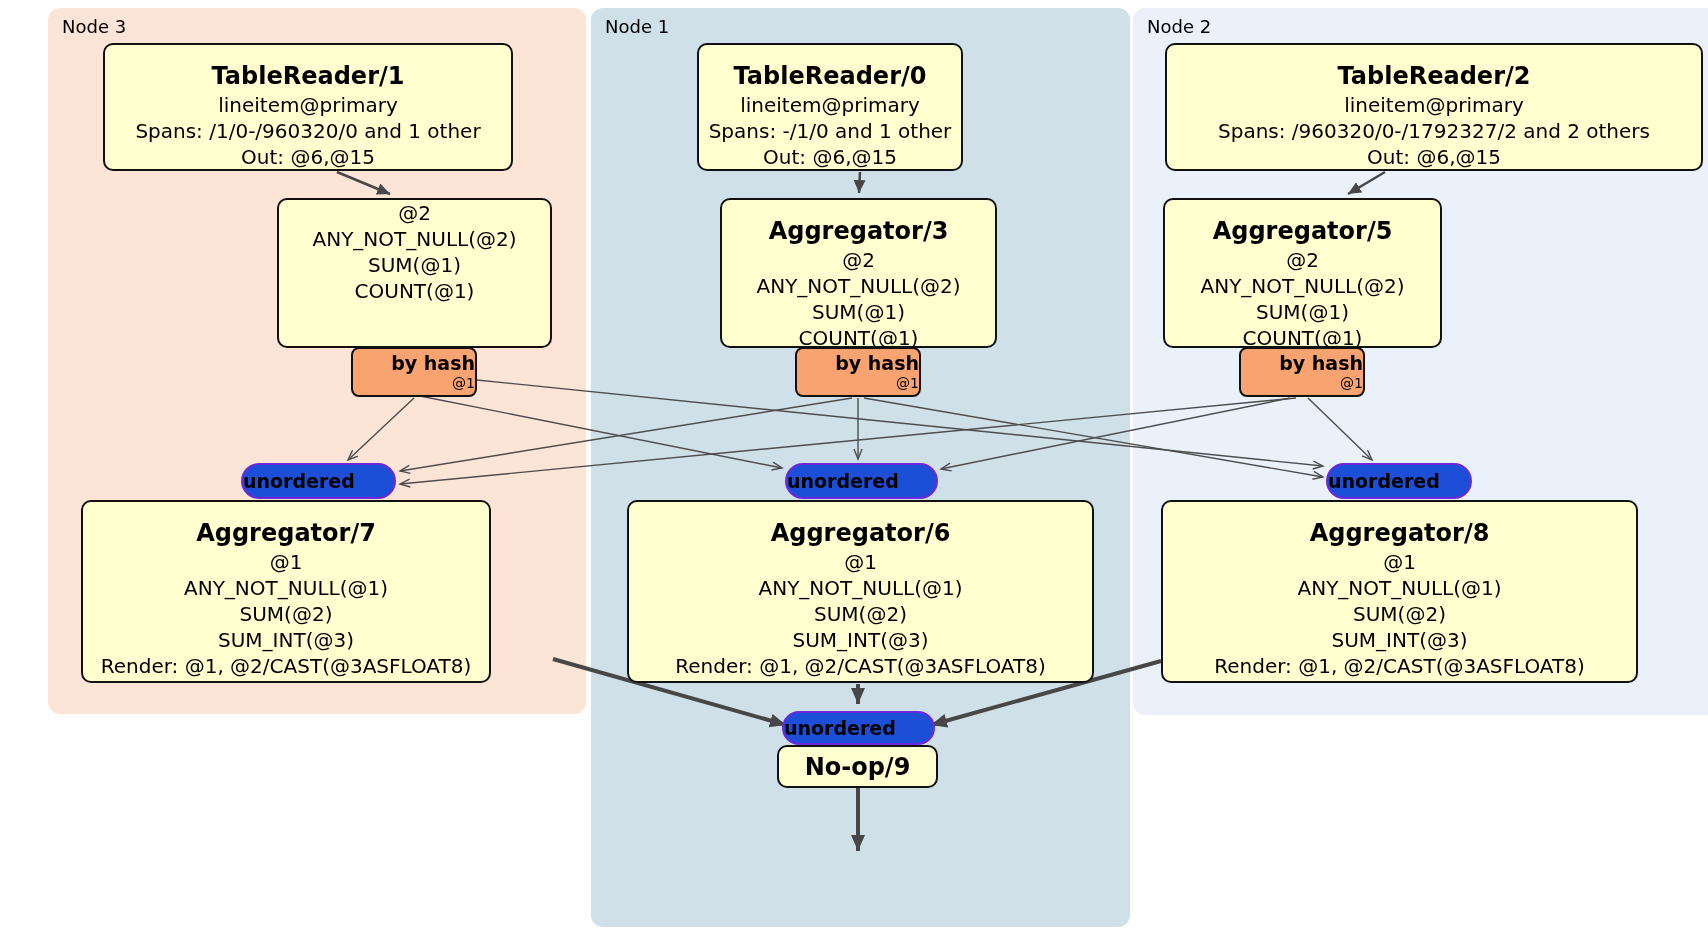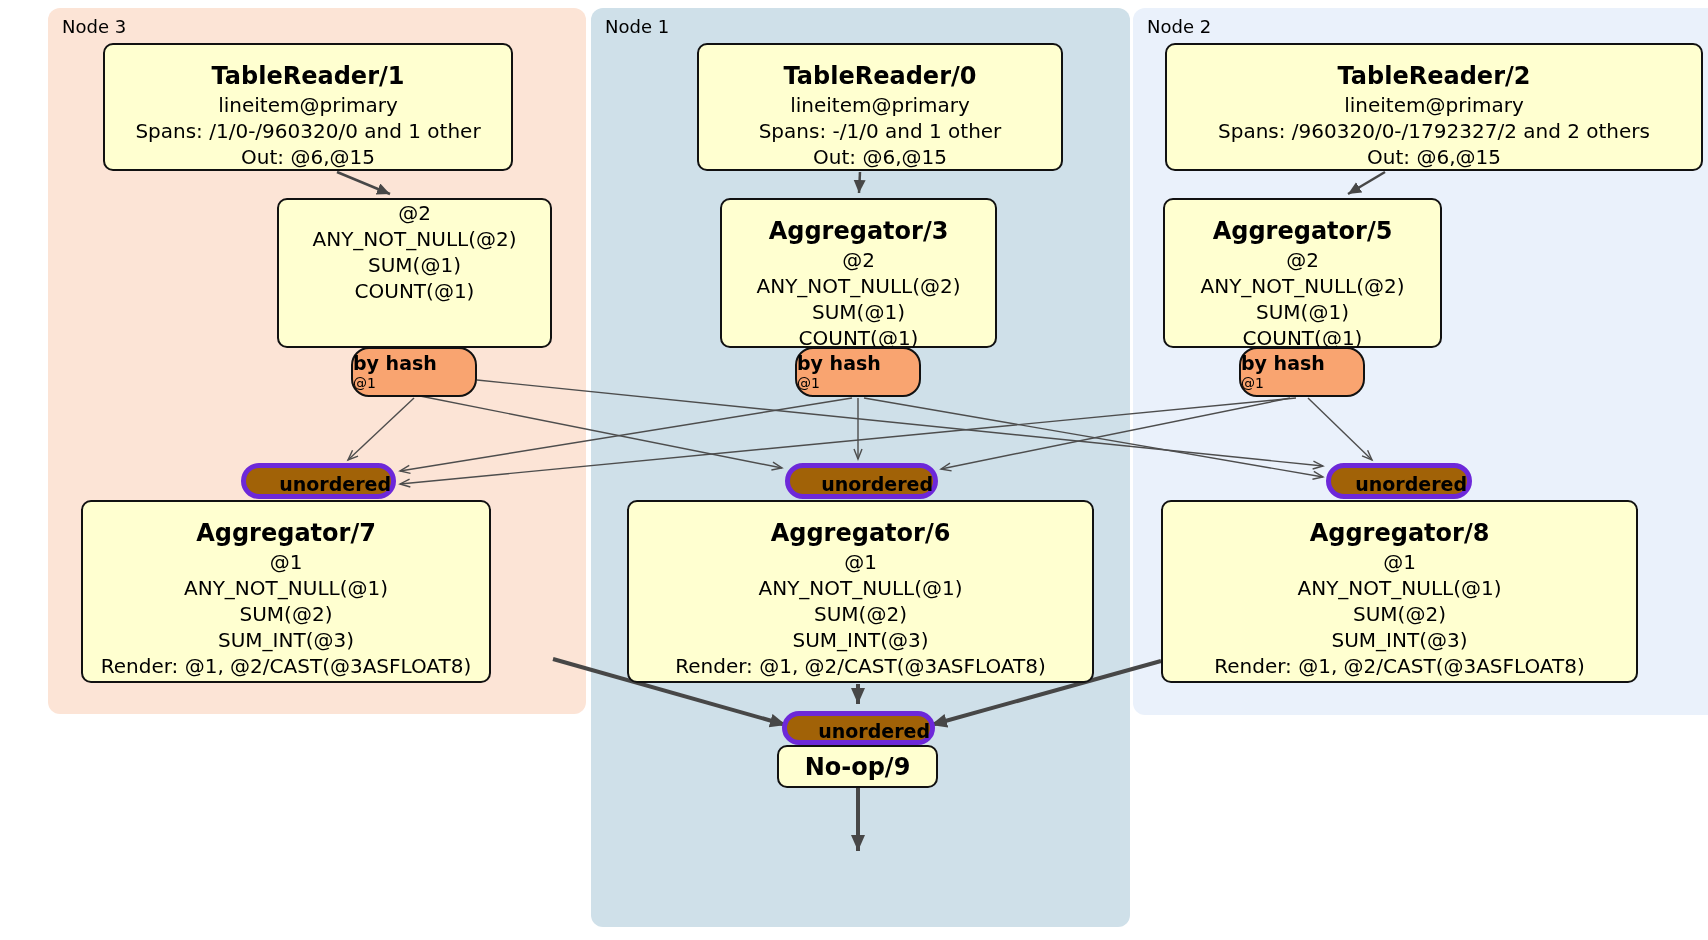--- a/index.html
+++ b/index.html
@@ -13,27 +13,27 @@
   .region-label{position:absolute;top:8px;left:14px;font-size:18px;color:#000;}
   .edges{position:absolute;left:0;top:0;z-index:2;}
   .ybox{
     position:absolute;z-index:3;background:#ffffd0;border:2px solid #111;
     border-radius:10px;text-align:center;box-sizing:border-box;
   }
   .btitle{font-weight:bold;font-size:24px;line-height:31px;padding-top:16px;}
   .bline{font-size:20px;line-height:26px;white-space:nowrap;}
   .router{
     position:absolute;z-index:4;background:#f9a470;border:2px solid #111;
-    border-radius:18px;text-align:left;box-sizing:border-box;
+    border-radius:8px;text-align:right;box-sizing:border-box;
   }
   .router-label{font-weight:bold;font-size:19px;line-height:23px;padding-top:3px;}
   .router-sub{font-size:14px;line-height:16px;}
   .sync{
-    position:absolute;z-index:4;background:#a16207;border:5px solid #6d28d9;
-    border-radius:18px;text-align:right;box-sizing:border-box;
+    position:absolute;z-index:4;background:#1d4ed8;border:2px solid #6d28d9;
+    border-radius:18px;text-align:left;box-sizing:border-box;
     font-weight:bold;font-size:19px;
   }
   .plain{
     position:absolute;z-index:3;background:#ffffd0;border:2px solid #111;
     border-radius:10px;text-align:center;box-sizing:border-box;
     font-weight:bold;font-size:24px;
   }
 </style>
 </head>
 <body>
@@ -84,21 +84,21 @@
     <line x1="818" y1="788" x2="818" y2="851" stroke="#474747" stroke-width="4" marker-end="url(#mthick)"></line>
   </svg>
 
   <div class="ybox" style="left:63px;top:43px;width:410px;height:128px;">
     <div class="btitle">TableReader/1</div>
     <div class="bline">lineitem@primary</div>
     <div class="bline">Spans: /1/0-/960320/0 and 1 other</div>
     <div class="bline">Out: @6,@15</div>
   </div>
 
-  <div class="ybox" style="left:657px;top:43px;width:366px;height:128px;">
+  <div class="ybox" style="left:657px;top:43px;width:266px;height:128px;">
     <div class="btitle">TableReader/0</div>
     <div class="bline">lineitem@primary</div>
     <div class="bline">Spans: -/1/0 and 1 other</div>
     <div class="bline">Out: @6,@15</div>
   </div>
 
   <div class="ybox" style="left:1125px;top:43px;width:538px;height:128px;">
     <div class="btitle">TableReader/2</div>
     <div class="bline">lineitem@primary</div>
     <div class="bline">Spans: /960320/0-/1792327/2 and 2 others</div>

